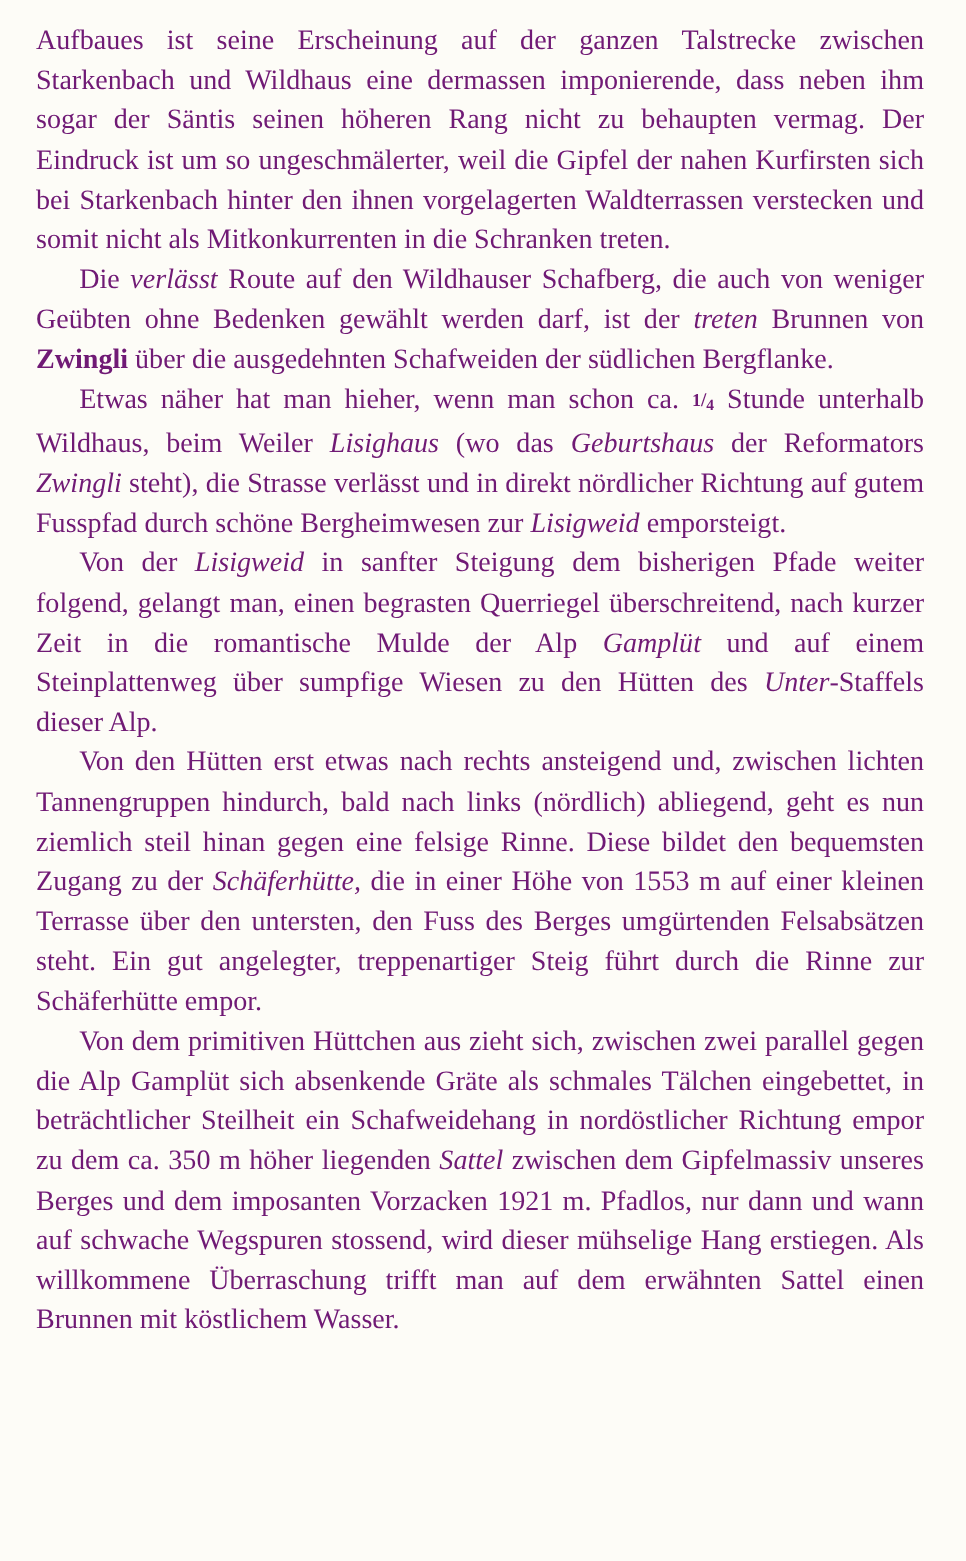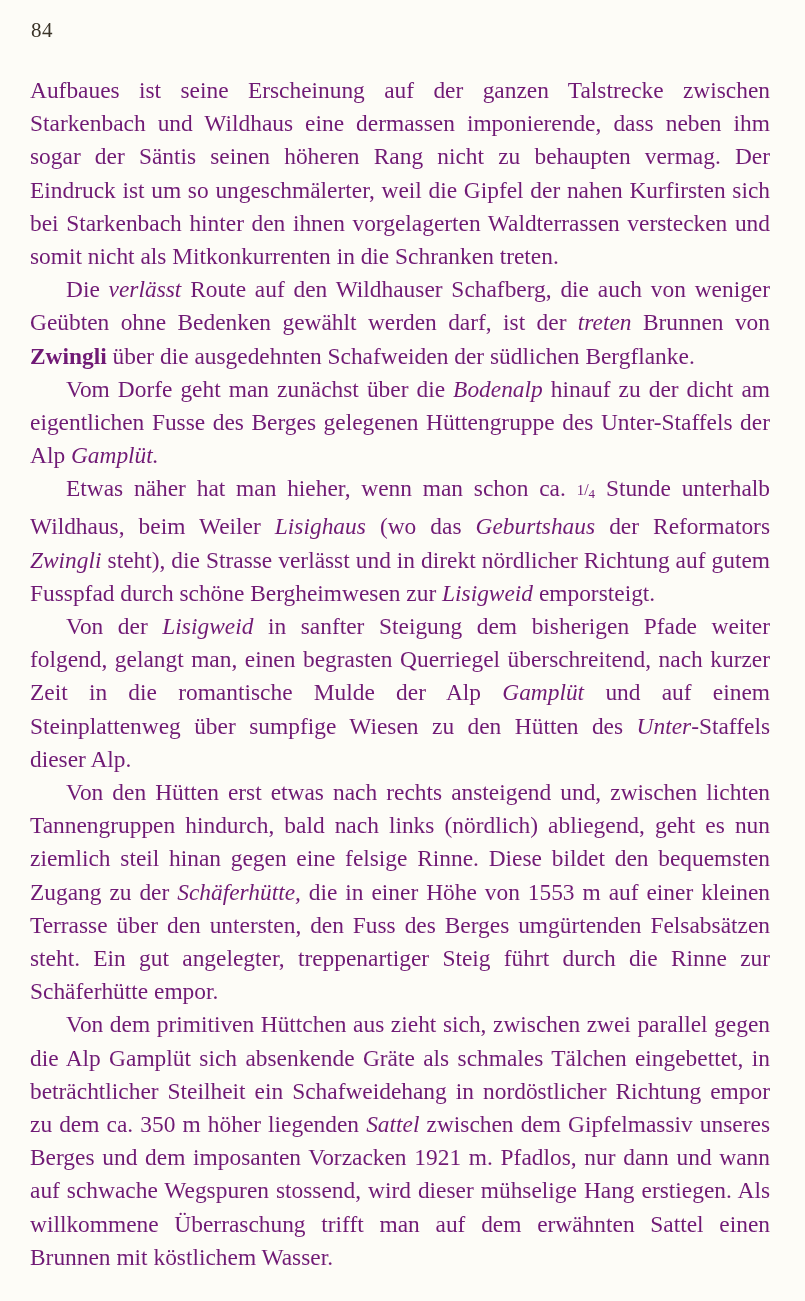--- a/index.html
+++ b/index.html
@@ -43,32 +43,31 @@
   }
   .body-text p.no-indent {
     text-indent: 0;
   }
   .it { font-style: italic; }
   .bd { font-weight: bold; }
   .frac {
     font-size: 16px;
     vertical-align: 0.1em;
     letter-spacing: 0;
+    font-weight: bold;
   }
   .frac .num { font-size: 15px; }
   .frac .sl { font-size: 16px; }
   .frac .den { font-size: 13px; vertical-align: -0.25em; }
 </style>
 </head>
 <body>
 
 <div class="page">
-  <div class="page-number">84</div>
   <div class="body-text">
       <p class="no-indent"><span>Aufbaues ist seine Erscheinung auf der ganzen Talstrecke zwischen Starkenbach und Wildhaus eine dermassen imponierende, dass neben ihm sogar der Säntis seinen höheren Rang nicht zu behaupten vermag. Der Eindruck ist um so ungeschmälerter, weil die Gipfel der nahen Kurfirsten sich bei Starkenbach hinter den ihnen vorgelagerten Waldterrassen verstecken und somit nicht als Mitkonkurrenten in die Schranken treten.</span></p>
       <p><span>Die </span><span class="it">verlässt</span><span> Route auf den Wildhauser Schafberg, die auch von weniger Geübten ohne Bedenken gewählt werden darf, ist der </span><span class="it">treten</span><span> Brunnen von </span><span class="bd">Zwingli</span><span> über die ausgedehnten Schafweiden der südlichen Bergflanke.</span></p>
-      <p><span>Vom Dorfe geht man zunächst über die </span><span class="it">Bodenalp</span><span> hinauf zu der dicht am eigentlichen Fusse des Berges gelegenen Hüttengruppe des Unter-Staffels der Alp </span><span class="it">Gamplüt.</span></p>
       <p><span>Etwas näher hat man hieher, wenn man schon ca. </span><span class="frac"><span class="num">1</span><span class="sl">/</span><span class="den">4</span></span><span> Stunde unterhalb Wildhaus, beim Weiler </span><span class="it">Lisighaus</span><span> (wo das </span><span class="it">Geburtshaus</span><span> der Reformators </span><span class="it">Zwingli</span><span> steht), die Strasse verlässt und in direkt nördlicher Richtung auf gutem Fusspfad durch schöne Bergheimwesen zur </span><span class="it">Lisigweid</span><span> emporsteigt.</span></p>
       <p><span>Von der </span><span class="it">Lisigweid</span><span> in sanfter Steigung dem bisherigen Pfade weiter folgend, gelangt man, einen begrasten Querriegel überschreitend, nach kurzer Zeit in die romantische Mulde der Alp </span><span class="it">Gamplüt</span><span> und auf einem Steinplattenweg über sumpfige Wiesen zu den Hütten des </span><span class="it">Unter</span><span>-Staffels dieser Alp.</span></p>
       <p><span>Von den Hütten erst etwas nach rechts ansteigend und, zwischen lichten Tannengruppen hindurch, bald nach links (nördlich) abliegend, geht es nun ziemlich steil hinan gegen eine felsige Rinne. Diese bildet den bequemsten Zugang zu der </span><span class="it">Schäferhütte,</span><span> die in einer Höhe von 1553 m auf einer kleinen Terrasse über den untersten, den Fuss des Berges umgürtenden Felsabsätzen steht. Ein gut angelegter, treppenartiger Steig führt durch die Rinne zur Schäferhütte empor.</span></p>
       <p><span>Von dem primitiven Hüttchen aus zieht sich, zwischen zwei parallel gegen die Alp Gamplüt sich absenkende Gräte als schmales Tälchen eingebettet, in beträchtlicher Steilheit ein Schafweidehang in nordöstlicher Richtung empor zu dem ca. 350 m höher liegenden </span><span class="it">Sattel</span><span> zwischen dem Gipfelmassiv unseres Berges und dem imposanten Vorzacken 1921 m. Pfadlos, nur dann und wann auf schwache Wegspuren stossend, wird dieser mühselige Hang erstiegen. Als willkommene Überraschung trifft man auf dem erwähnten Sattel einen Brunnen mit köstlichem Wasser.</span></p>
     </div>
 </div>
 
 </body></html>

